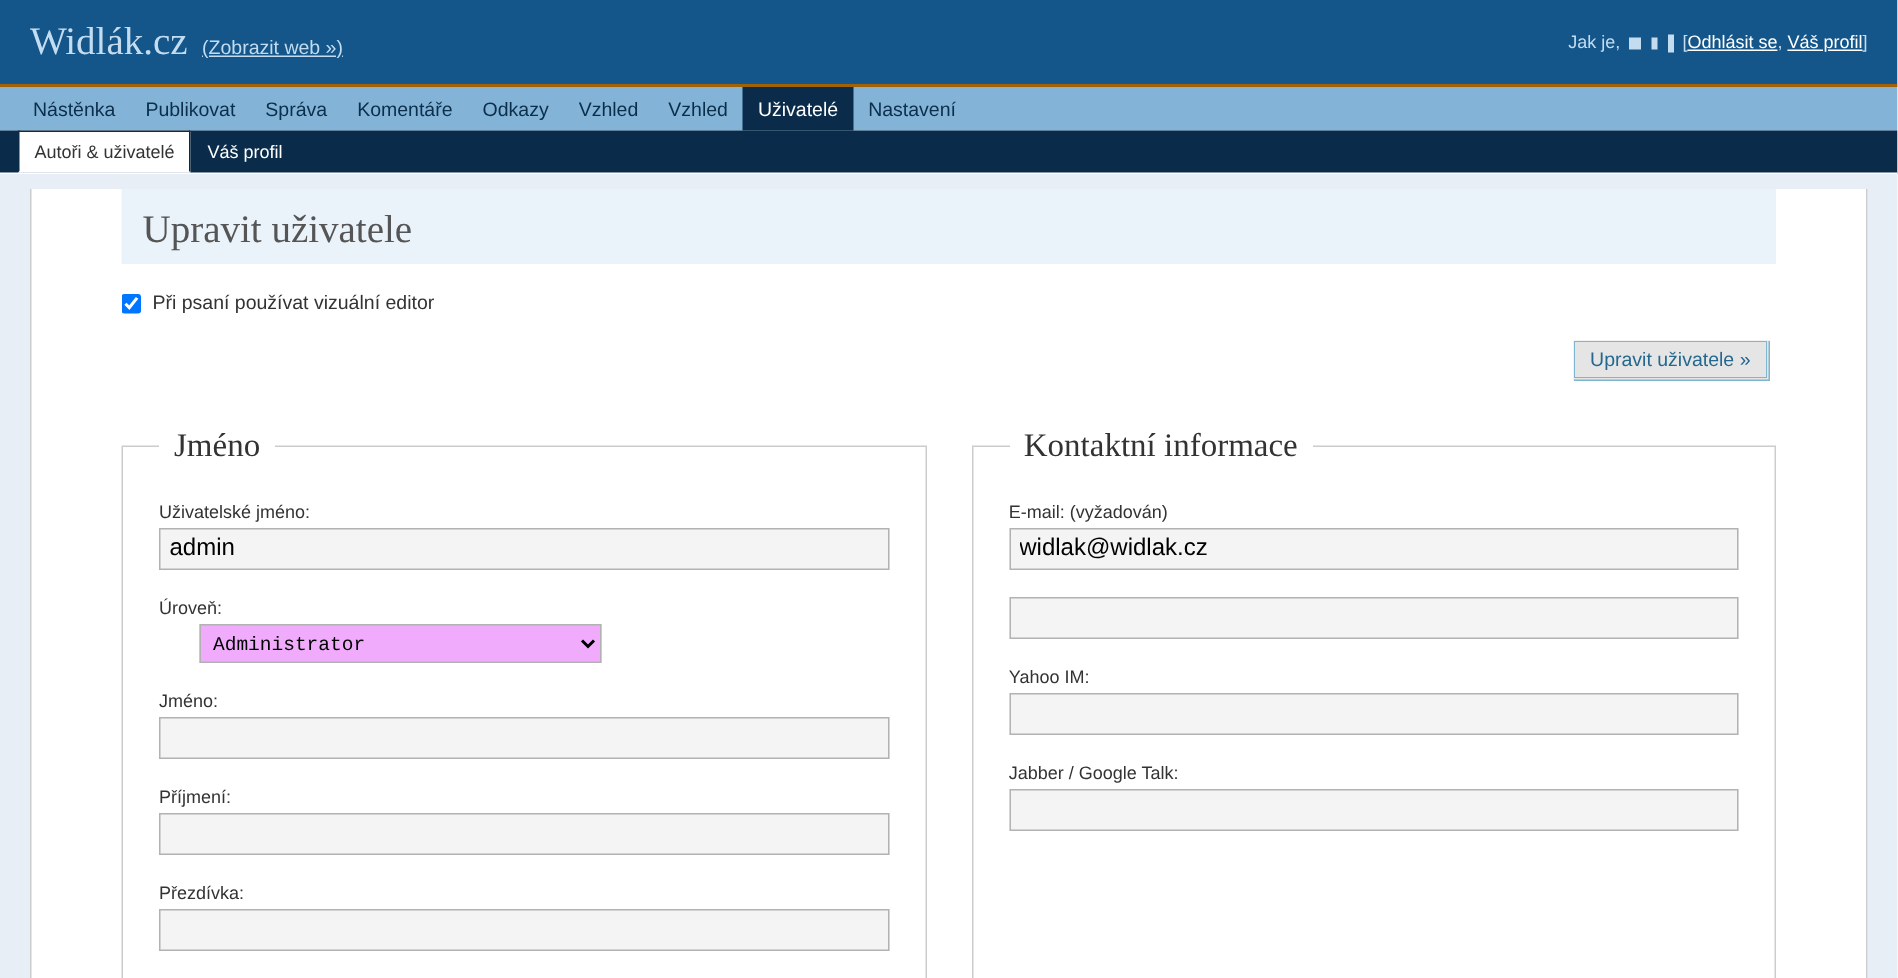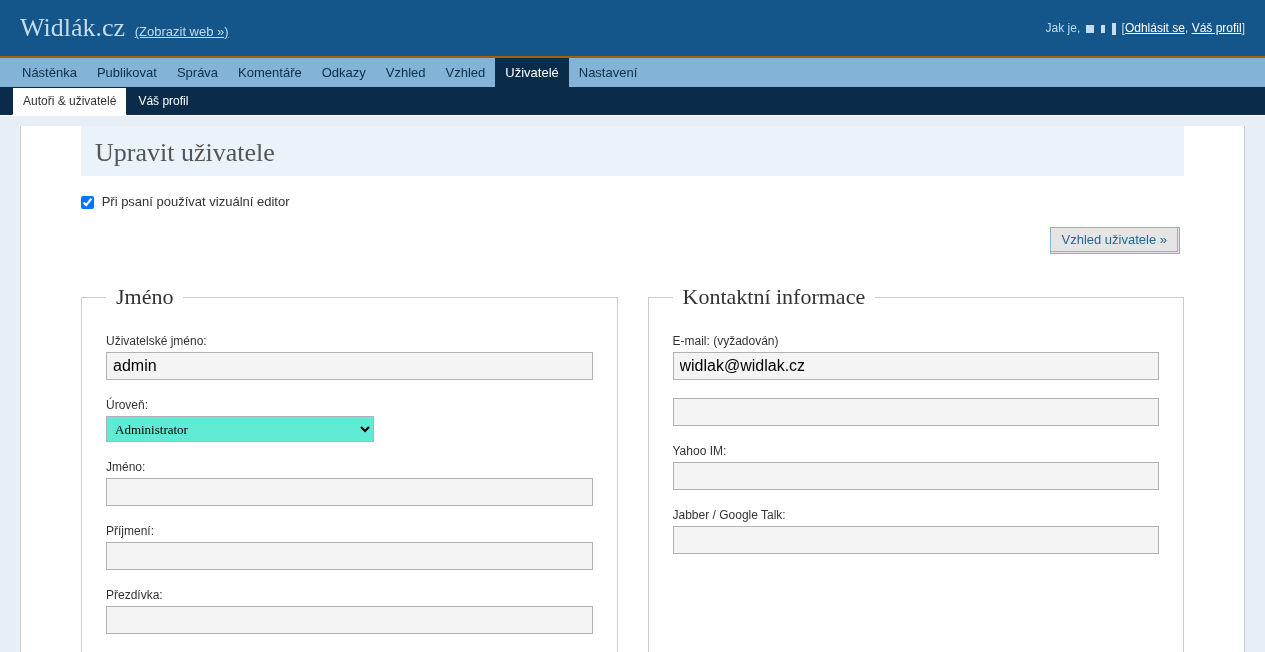--- a/index.html
+++ b/index.html
@@ -23,21 +23,21 @@
 .checkbox-row { padding: 0 0 6px 0; font-size: 13px; }
 .checkbox-row input { vertical-align: middle; margin-right: 4px; }
 .button-row { text-align: right; margin: 12px 4px 30px 0; }
 .btn { background: #e5e5e5; border: 1px solid #80b5d0; border-right: 3px double #80b5d0; border-bottom: 3px double #80b5d0; padding: 4px 10px; font-size: 13px; color: #24688f; cursor: pointer; font-family: inherit; }
 .fieldsets { display: flex; gap: 30px; }
 fieldset { flex: 1; border: 1px solid #ccc; padding: 24px 24px 14px 24px; }
 legend { font-family: Georgia, "Times New Roman", serif; font-size: 22px; color: #333; padding: 0 10px; font-weight: normal; }
 .form-row { margin-bottom: 18px; }
 .form-label { display: block; font-size: 12px; color: #333; margin-bottom: 4px; }
 .text-input { width: 100%; padding: 4px 6px; font-size: 16px; font-family: inherit; background: #f4f4f4; border: 1px solid #b2b2b2; height: 28px; }
-.select-input { width: 55%; padding: 3px 4px; font-size: 13px; background: #5eead4; border: 1px solid #b2b2b2; height: 26px; font-family: Liberation Serif, serif; }
+.select-input { width: 55%; padding: 3px 4px; font-size: 13px; background: #f0abfc; border: 1px solid #b2b2b2; height: 26px; font-family: Liberation Mono, monospace; margin-left: 27px; }
 </style>
 </head>
 <body>
 
 <div class="header">
   <div>
     <span class="site-title">Widlák.cz</span>
     <a href="#" class="site-title-link">(Zobrazit web »)</a>
   </div>
   <div class="user-info">
@@ -75,21 +75,21 @@
     </div>
 
     <div class="checkbox-row">
       <label>
         <input type="checkbox" checked="" style="">
         <span>Při psaní používat vizuální editor</span>
       </label>
     </div>
 
     <div class="button-row">
-      <button class="btn">Vzhled uživatele »</button>
+      <button class="btn">Upravit uživatele »</button>
     </div>
 
     <div class="fieldsets">
 
       <fieldset>
         <legend>Jméno</legend>
 
         <div class="form-row">
           <label class="form-label">Uživatelské jméno:</label>
           <input type="text" class="text-input" value="admin" style="">

